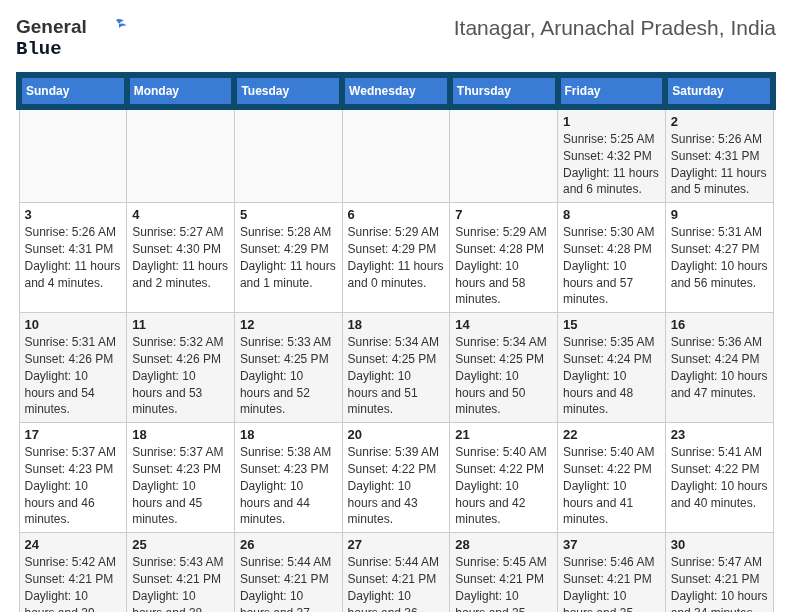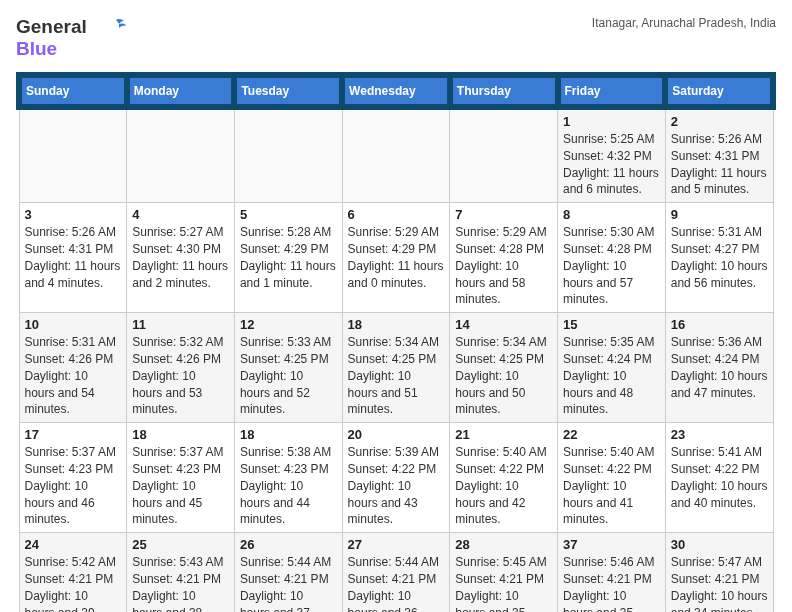--- a/index.html
+++ b/index.html
@@ -28,21 +28,21 @@
     }
     .title-block {
       text-align: right;
     }
     .month-year {
       font-size: 32px;
       font-weight: bold;
       color: #333;
     }
     .location {
-      font-size: 12px;
+      font-size: 21px;
       color: #555;
     }
     table {
       width: 100%;
       border-collapse: collapse;
       table-layout: fixed;
     }
     thead tr th {
       background: #3a7bd5;
       color: #fff;
@@ -94,21 +94,21 @@
 <div class="header">
   <div class="logo">
     <div class="logo-line">
       <span style="font-size:19px;font-weight:bold;color:#333;">General</span>
       <svg class="bird-svg" width="22" height="18" viewBox="0 0 22 18">
         <path d="M11 2 C13 0, 17 1, 19 3 C17 3, 15 4, 14 6 C13 4, 12 3, 11 2Z" fill="#3a7bd5"></path>
         <path d="M14 6 C16 5, 20 5, 22 8 C19 7, 16 8, 14 10 C14 8, 14 7, 14 6Z" fill="#3a7bd5"></path>
       </svg>
     </div>
     <div>
-      <span style="font-size:19px;font-weight:bold;color:#8b5cf6;">Blue</span>
+      <span style="font-size:19px;font-weight:bold;color:#0f172a;font-family:Liberation Mono, monospace;">Blue</span>
     </div>
   </div>
   <div class="title-block">
     <div class="location">Itanagar, Arunachal Pradesh, India</div>
   </div>
 </div>
 
 <table>
   <thead>
     <tr>

